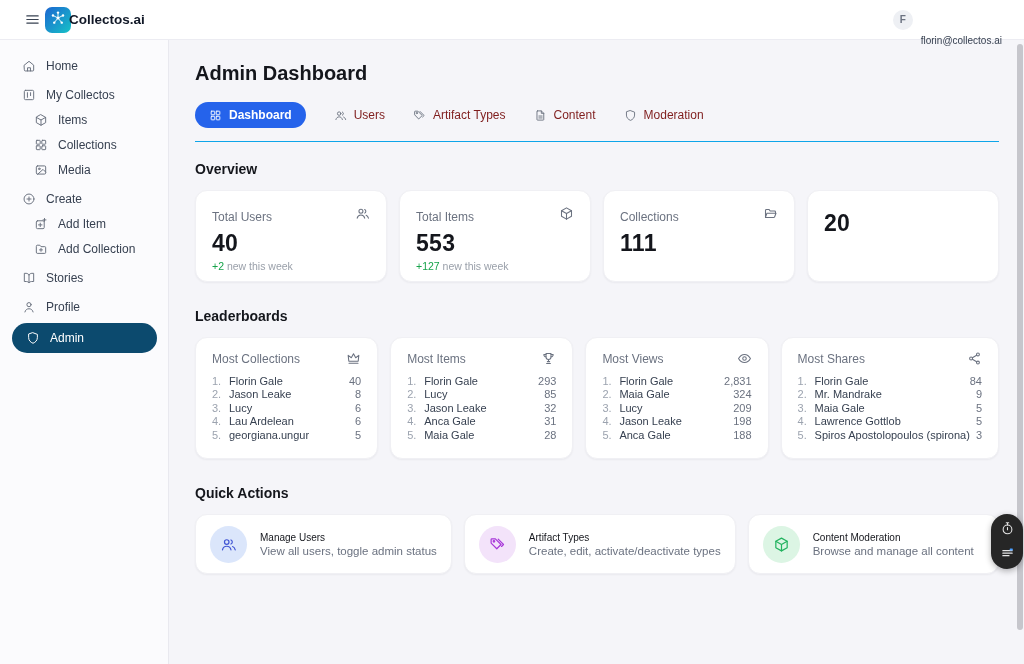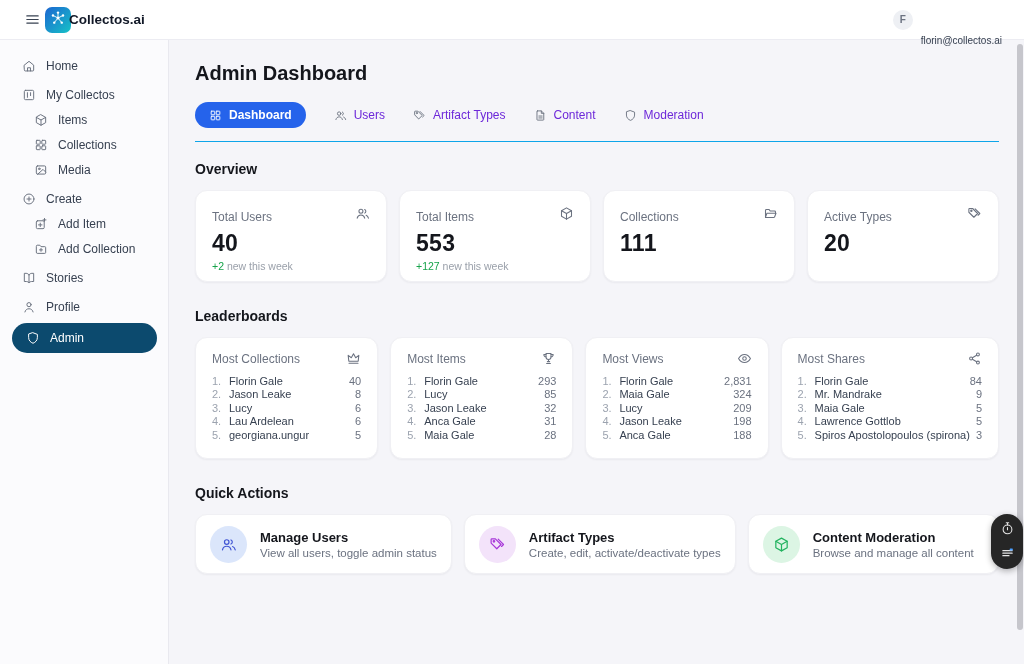--- a/index.html
+++ b/index.html
@@ -53,21 +53,21 @@
 
   .content { flex:1; padding:20px 25px 0 26px; position:relative; }
   .page-title { font-size:20px; font-weight:700; color:#14161c; margin:2px 0 17px; }
 
   .tabs {
     display:flex; align-items:center; gap:28px;
     border-bottom:1px solid #0ea5e9; padding-bottom:13px; margin-bottom:19px;
   }
   .tab {
     display:flex; align-items:center; gap:7px;
-    font-size:12px; color:#6d28d9; cursor:pointer;
+    font-size:12px; color:#7f1d1d; cursor:pointer;
   }
   .tab .tab-icon { color:#6b7280; display:flex; }
   .tab.active {
     background:#2563eb; color:#fff; border-radius:999px; padding:6px 14px;
     font-weight:600;
   }
   .tab.active .tab-icon { color:#fff; }
 
   .section-heading { font-size:14px; font-weight:700; color:#14161c; margin:0 0 13px; }
   section { margin-bottom:26px; }
@@ -92,21 +92,21 @@
   .lb-head .lb-icon { color:#6b7280; display:flex; }
   .lb-row { display:flex; align-items:baseline; font-size:11px; line-height:13.4px; color:#374151; }
   .lb-rank { color:#9ca3af; width:17px; flex-shrink:0; }
   .lb-name { flex:1; overflow:hidden; text-overflow:ellipsis; white-space:nowrap; padding-right:6px; }
   .lb-val { color:#6b7280; }
 
   
   .cards3 { display:grid; grid-template-columns:repeat(3,1fr); gap:12px; }
   .qa-card { padding:10px 14px; height:60px; display:flex; align-items:center; gap:13px; cursor:pointer; }
   .qa-icon { width:37px; height:37px; border-radius:50%; display:flex; align-items:center; justify-content:center; flex-shrink:0; }
-  .qa-title { font-size:13px; font-weight:700; color:#14161c; }
+  .qa-title { font-size:10px; font-weight:400; color:#14161c; }
   .qa-sub { font-size:11.5px; color:#6b7280; margin-top:2px; white-space:nowrap; }
 
   
   .float-pill {
     position:absolute; right:1px; bottom:95px;
     width:32px; background:#262626; border-radius:16px;
     display:flex; flex-direction:column; align-items:center;
     padding:7px 0 6px; gap:6px; box-shadow:0 2px 6px rgba(0,0,0,.3); z-index:5;
   }
   .float-btn { background:none; border:none; color:#e5e5e5; display:flex; padding:0; cursor:pointer; }
@@ -336,28 +336,20 @@
             <div class="stat-top">
               <span class="stat-label">Collections</span>
               <span class="stat-icon"><svg width="15" height="15" viewBox="0 0 24 24" fill="none" stroke="currentColor" stroke-width="1.7" stroke-linecap="round" stroke-linejoin="round">
                   <path d="M4 17.5V7A1.5 1.5 0 0 1 5.5 5.5H9.5L11.5 8h7A1.5 1.5 0 0 1 20 9.5v1.5"></path>
                   <path d="M4 17.5l2.3-6h14.5L18.5 17.5a1.5 1.5 0 0 1-1.4 1H4z"></path>
                 </svg></span>
             </div>
             <div class="stat-value">111</div>
           </div>
           <div class="card stat-card">
-            <div class="stat-top">
-              <span class="stat-label">Active Types</span>
-              <span class="stat-icon"><svg width="15" height="15" viewBox="0 0 24 24" fill="none" stroke="currentColor" stroke-width="1.7" stroke-linecap="round" stroke-linejoin="round">
-                  <path d="M3 10V5a1 1 0 0 1 1-1h5l8 8-6 6z"></path>
-                  <circle cx="7" cy="7.5" r="1.1"></circle>
-                  <path d="M13 4.5l7.5 7.5-2.8 2.8"></path>
-                </svg></span>
-            </div>
             <div class="stat-value">20</div>
           </div>
         </div>
     </section>
 
     <section>
       <h2 class="section-heading">Leaderboards</h2>
       <div class="cards4" id="lb-cards">
           <div class="card lb-card">
             <div class="lb-head">

